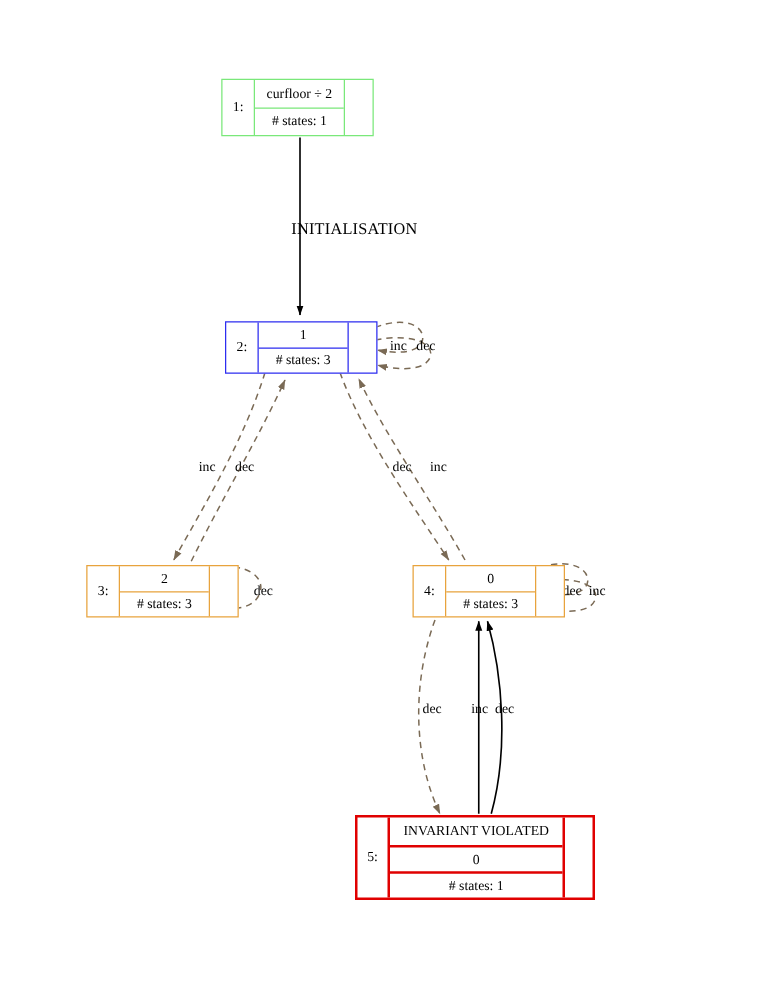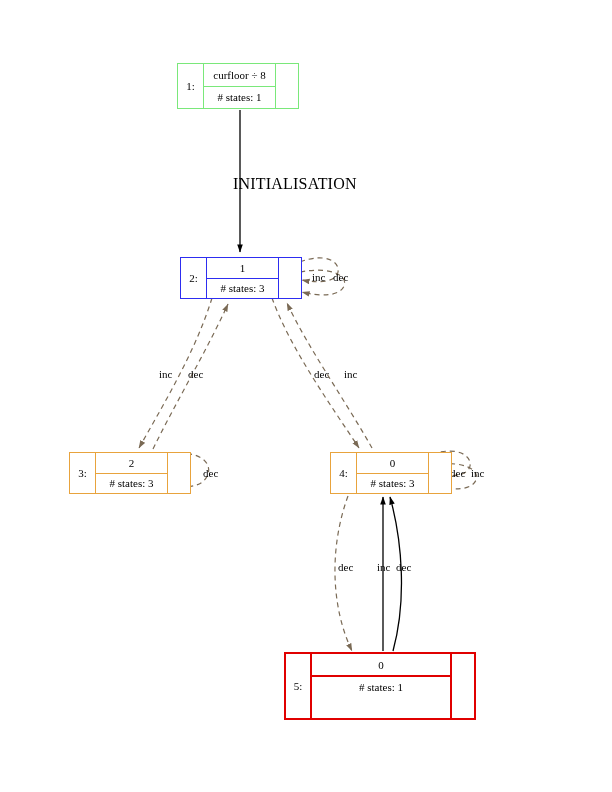--- a/index.html
+++ b/index.html
@@ -29,21 +29,21 @@
   }
   .edge-label {
     position: absolute;
     font-family: "Liberation Serif", serif;
     font-size: 11px;
     color: #000000;
     white-space: nowrap;
     line-height: 1;
   }
   .edge-label.big {
-    font-size: 16px;
+    font-size: 13px;
     letter-spacing: 0.2px;
   }
   
   .node {
     position: absolute;
     display: flex;
     flex-direction: row;
     align-items: stretch;
     background: #ffffff;
     box-sizing: border-box;
@@ -181,21 +181,21 @@
   <div class="edge-label" style="left:450px; top:468px;">dec</div>
   <div class="edge-label" style="left:471px; top:468px;">inc</div>
 
   <div class="edge-label" style="left:338px; top:562px;">dec</div>
   <div class="edge-label" style="left:377px; top:562px;">inc</div>
   <div class="edge-label" style="left:396px; top:562px;">dec</div>
 
   <div class="node n-green" style="left:177px; top:63px; width:122px; height:46px;">
     <div class="idx">1:</div>
     <div class="rows">
-      <div class="row" style="height:23px;">curfloor ÷ 8</div>
+      <div class="row" style="height:23px;">curfloor ÷ 2</div>
       <div class="row" style="height:23px;"># states: 1</div>
     </div>
     <div class="tail"></div>
   </div>
 
   <div class="node n-blue" style="left:180px; top:257px; width:122px; height:42px;">
     <div class="idx">2:</div>
     <div class="rows">
       <div class="row" style="height:21px;">1</div>
       <div class="row" style="height:21px;"># states: 3</div>
@@ -217,19 +217,20 @@
     <div class="rows">
       <div class="row" style="height:21px;">0</div>
       <div class="row" style="height:21px;"># states: 3</div>
     </div>
     <div class="tail"></div>
   </div>
 
   <div class="node n-red" style="left:284px; top:652px; width:192px; height:68px;">
     <div class="idx">5:</div>
     <div class="rows">
+      <div class="row" style="height:22px;">INVARIANT VIOLATED</div>
       <div class="row" style="height:21px;">0</div>
       <div class="row" style="height:21px;"># states: 1</div>
     </div>
     <div class="tail"></div>
   </div>
 
 </div>
 
 </body></html>

